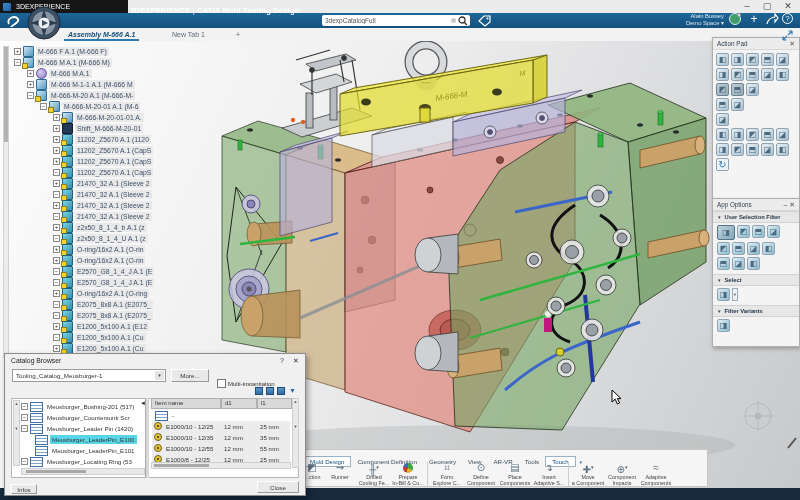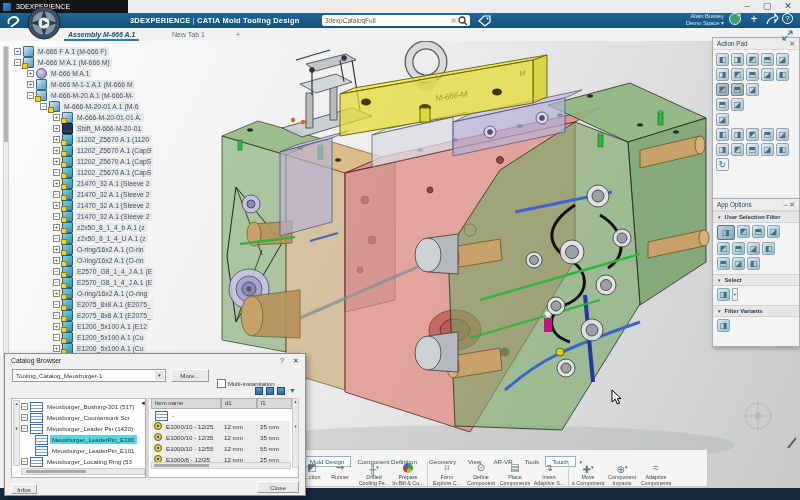--- a/index.html
+++ b/index.html
@@ -8,21 +8,21 @@
   .abs{position:absolute}
 
   
   #titlebar{left:0;top:0;width:800px;height:13px;background:#ececec;border-bottom:1px solid #dcdcdc}
   #tb-badge{left:0;top:0;width:128px;height:13px;background:#161616;color:#fff;font-size:7px;line-height:13px;padding-left:16px;box-sizing:border-box}
   #tb-ico{left:3px;top:3px;width:8px;height:8px;background:linear-gradient(135deg,#3f8fd0,#1d5e9e);border-radius:1px}
   .winbtn{top:1px;width:14px;height:11px;text-align:center;font-size:9px;line-height:11px;color:#444;cursor:default}
 
   
   #ribbon{left:0;top:13px;width:800px;height:15px;background:linear-gradient(#1d6699,#14517d)}
-  #brand{left:130px;top:13px;height:15px;line-height:15px;color:#fff;font-size:7.5px;font-weight:bold;letter-spacing:.2px}
+  #brand{left:130px;top:3px;height:15px;line-height:15px;color:#fff;font-size:7.5px;font-weight:bold;letter-spacing:.2px}
   #brand .thin{font-weight:normal;opacity:.9}
   #logo-swirl{left:5px;top:14px}
   #compass{left:26px;top:5px;z-index:11}
   #searchbox{left:322px;top:15px;width:148px;height:11px;background:#fff;border-radius:2px;display:flex;align-items:center}
   #search-input{border:0;outline:0;background:transparent;flex:1;font-size:6.5px;color:#555;padding:0 3px;font-family:inherit;height:9px}
   #search-dot{width:5px;height:5px;border-radius:50%;background:#c9c9c9;margin-right:2px}
   #tagicon{left:477px;top:14px}
   #userblock{left:660px;top:13px;width:64px;height:15px;text-align:right;color:#d9e6f2;font-size:5.8px;line-height:7px}
   #avatar{left:729px;top:13px;width:12px;height:12px;border-radius:50%;background:#3d9e6a;border:1px solid #dfe9e2;box-sizing:border-box}
   #avatar i{position:absolute;right:-1px;top:-1px;width:4px;height:4px;border-radius:50%;background:#e8e8e8;border:1px solid #999;box-sizing:border-box}

